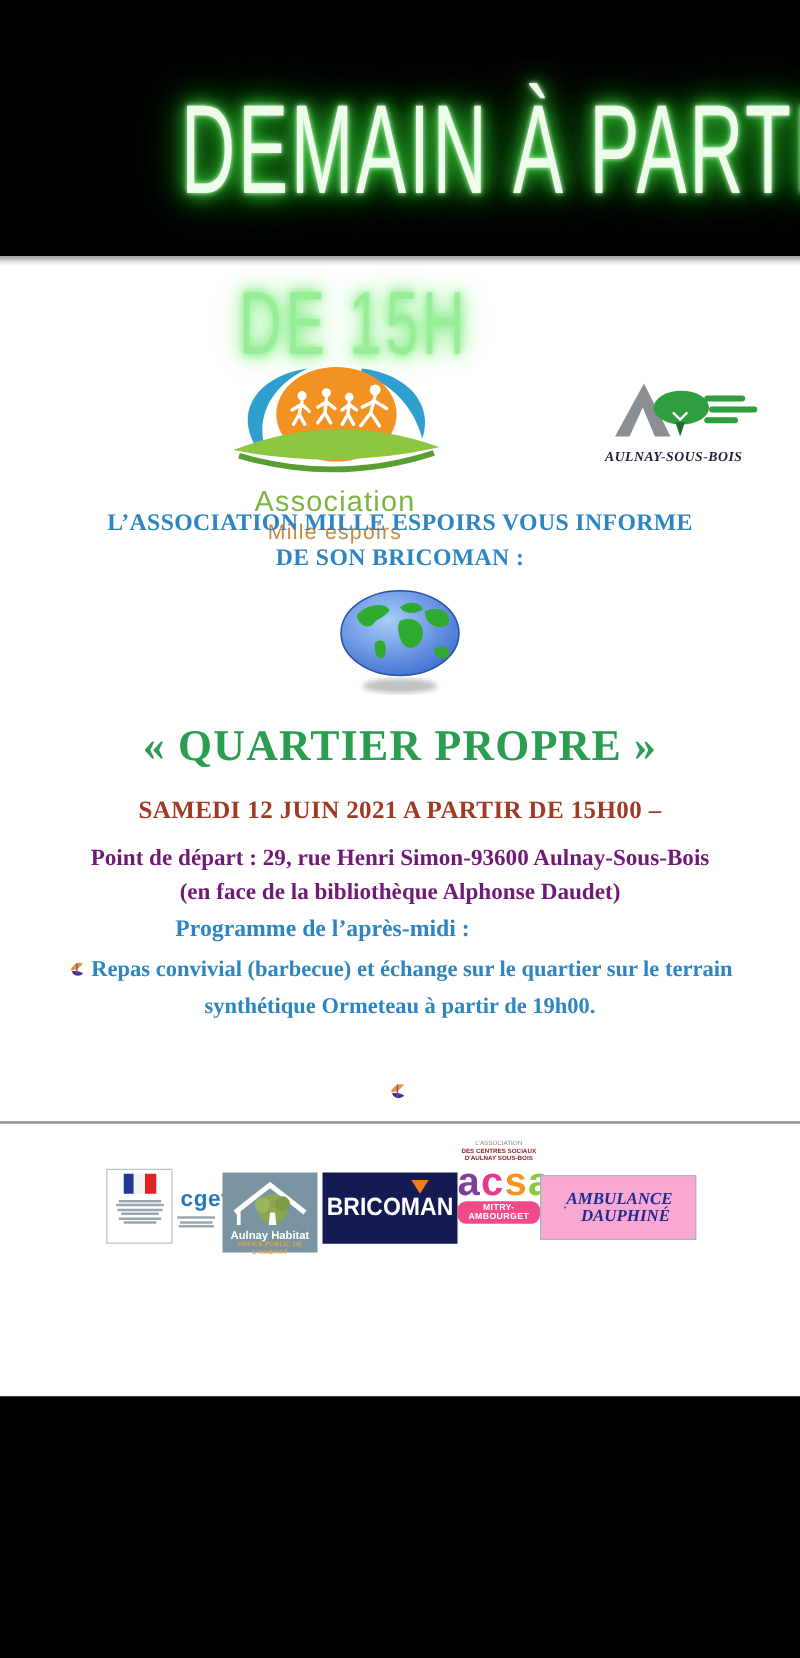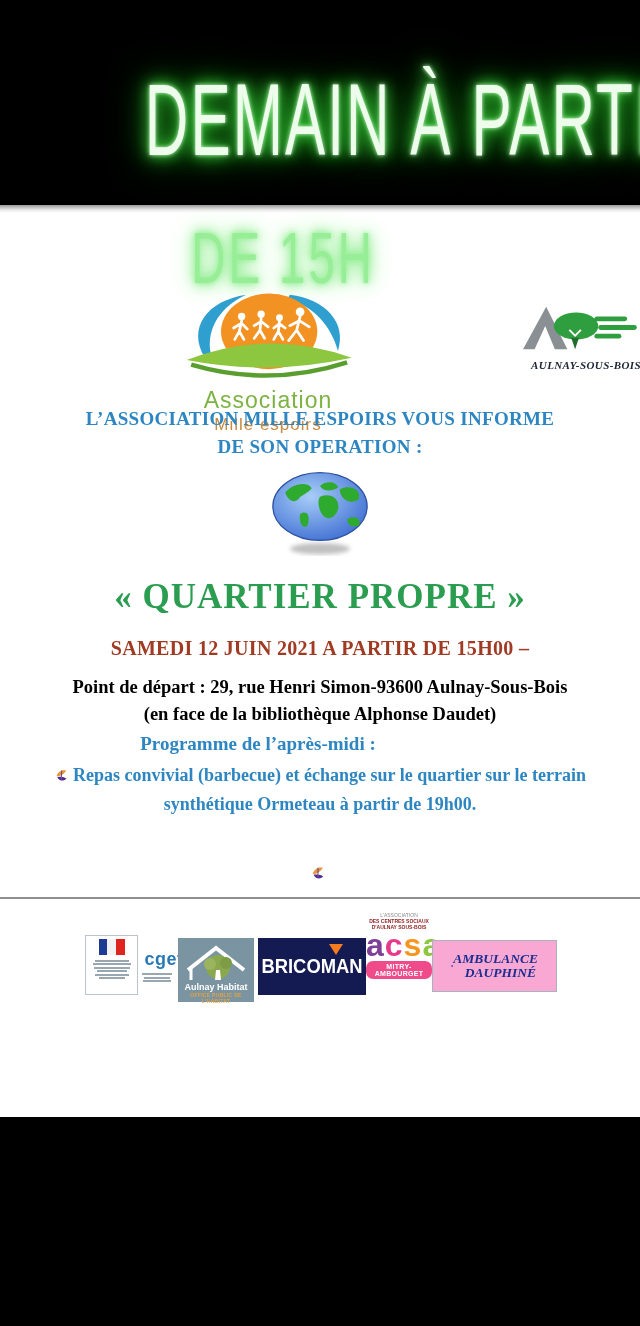--- a/index.html
+++ b/index.html
@@ -20,37 +20,37 @@
 
   
   .flyer{position:absolute;top:205px;left:0;width:640px;height:912px;background:#fff;}
   .flyer::before{content:"";position:absolute;top:0;left:0;width:100%;height:8px;
     background:linear-gradient(#9a9a9a,#e9e9e9 60%,#fff);}
 
   
   .assoc-logo{position:absolute;top:84px;left:158px;width:220px;text-align:center;}
   .assoc-name{font-family:"Liberation Sans",sans-serif;font-size:23px;color:#7cb342;letter-spacing:1px;}
   .assoc-tagline{font-family:"Liberation Sans",sans-serif;font-size:17px;color:#c9893f;letter-spacing:1px;margin-top:1px;}
-  .city-logo{position:absolute;top:96px;left:511px;width:130px;text-align:right;}
+  .city-logo{position:absolute;top:96px;left:484px;width:130px;text-align:left;}
   .city-name{font-size:11px;font-weight:700;font-style:italic;color:#1c2433;letter-spacing:0.4px;white-space:nowrap;}
 
   
   .intro{position:absolute;top:200px;left:0;width:640px;text-align:center;
     color:#2d86c1;font-size:19px;font-weight:700;line-height:28px;letter-spacing:0.3px;}
 
   
   .globe{position:absolute;top:266px;left:0;width:640px;text-align:center;}
 
   
   .q-title{position:absolute;top:372px;left:0;width:640px;text-align:center;
     color:#2a9d50;font-size:35px;font-weight:700;letter-spacing:1px;}
   .date-line{position:absolute;top:432px;left:0;width:640px;text-align:center;
     color:#a13a23;font-size:20px;font-weight:700;letter-spacing:0.3px;}
   .meet{position:absolute;top:469px;left:0;width:640px;text-align:center;
-    color:#000000;font-size:18.5px;font-weight:700;line-height:27px;}
+    color:#701a75;font-size:18.5px;font-weight:700;line-height:27px;}
   .prog-head{position:absolute;top:528px;left:0;width:516px;text-align:center;
     color:#2d86c1;font-size:19px;font-weight:700;}
   .prog-list{position:absolute;top:557px;left:40px;width:560px;text-align:center;
     color:#2d86c1;font-size:18px;font-weight:700;line-height:26.5px;}
   .prog-item{margin:0;}
   .leaf{display:inline-block;vertical-align:-2px;margin-right:4px;}
   .end-bullet{position:absolute;top:660px;left:0;width:640px;text-align:center;}
 
   
   .divider{position:absolute;top:692px;left:0;width:640px;height:0;border-top:2px solid #8f8f8f;}
@@ -131,21 +131,21 @@
         <rect x="86" y="25" width="40" height="5" rx="2.5" fill="#2e9e3e"></rect>
         <rect x="82" y="34" width="28" height="5" rx="2.5" fill="#2e9e3e"></rect>
         <path d="M58,38 L62,50 L66,38" fill="#1f6e2b"></path>
         <path d="M56,30 l6,6 l6,-6" stroke="#fff" stroke-width="2" fill="none"></path>
       </svg>
       <div class="city-name">AULNAY-SOUS-BOIS</div>
     </div>
 
     <div class="intro">
       <div>L’ASSOCIATION MILLE ESPOIRS VOUS INFORME</div>
-      <div>DE SON OPERATION :</div>
+      <div>DE SON BRICOMAN :</div>
     </div>
 
     <div class="globe">
       <svg viewBox="0 0 140 104" width="116" height="86">
         <defs>
           <radialGradient id="sea" cx="40%" cy="35%" r="75%">
             <stop offset="0%" stop-color="#a8cdf8"></stop>
             <stop offset="100%" stop-color="#3a6ad0"></stop>
           </radialGradient>
           <filter id="soft">

